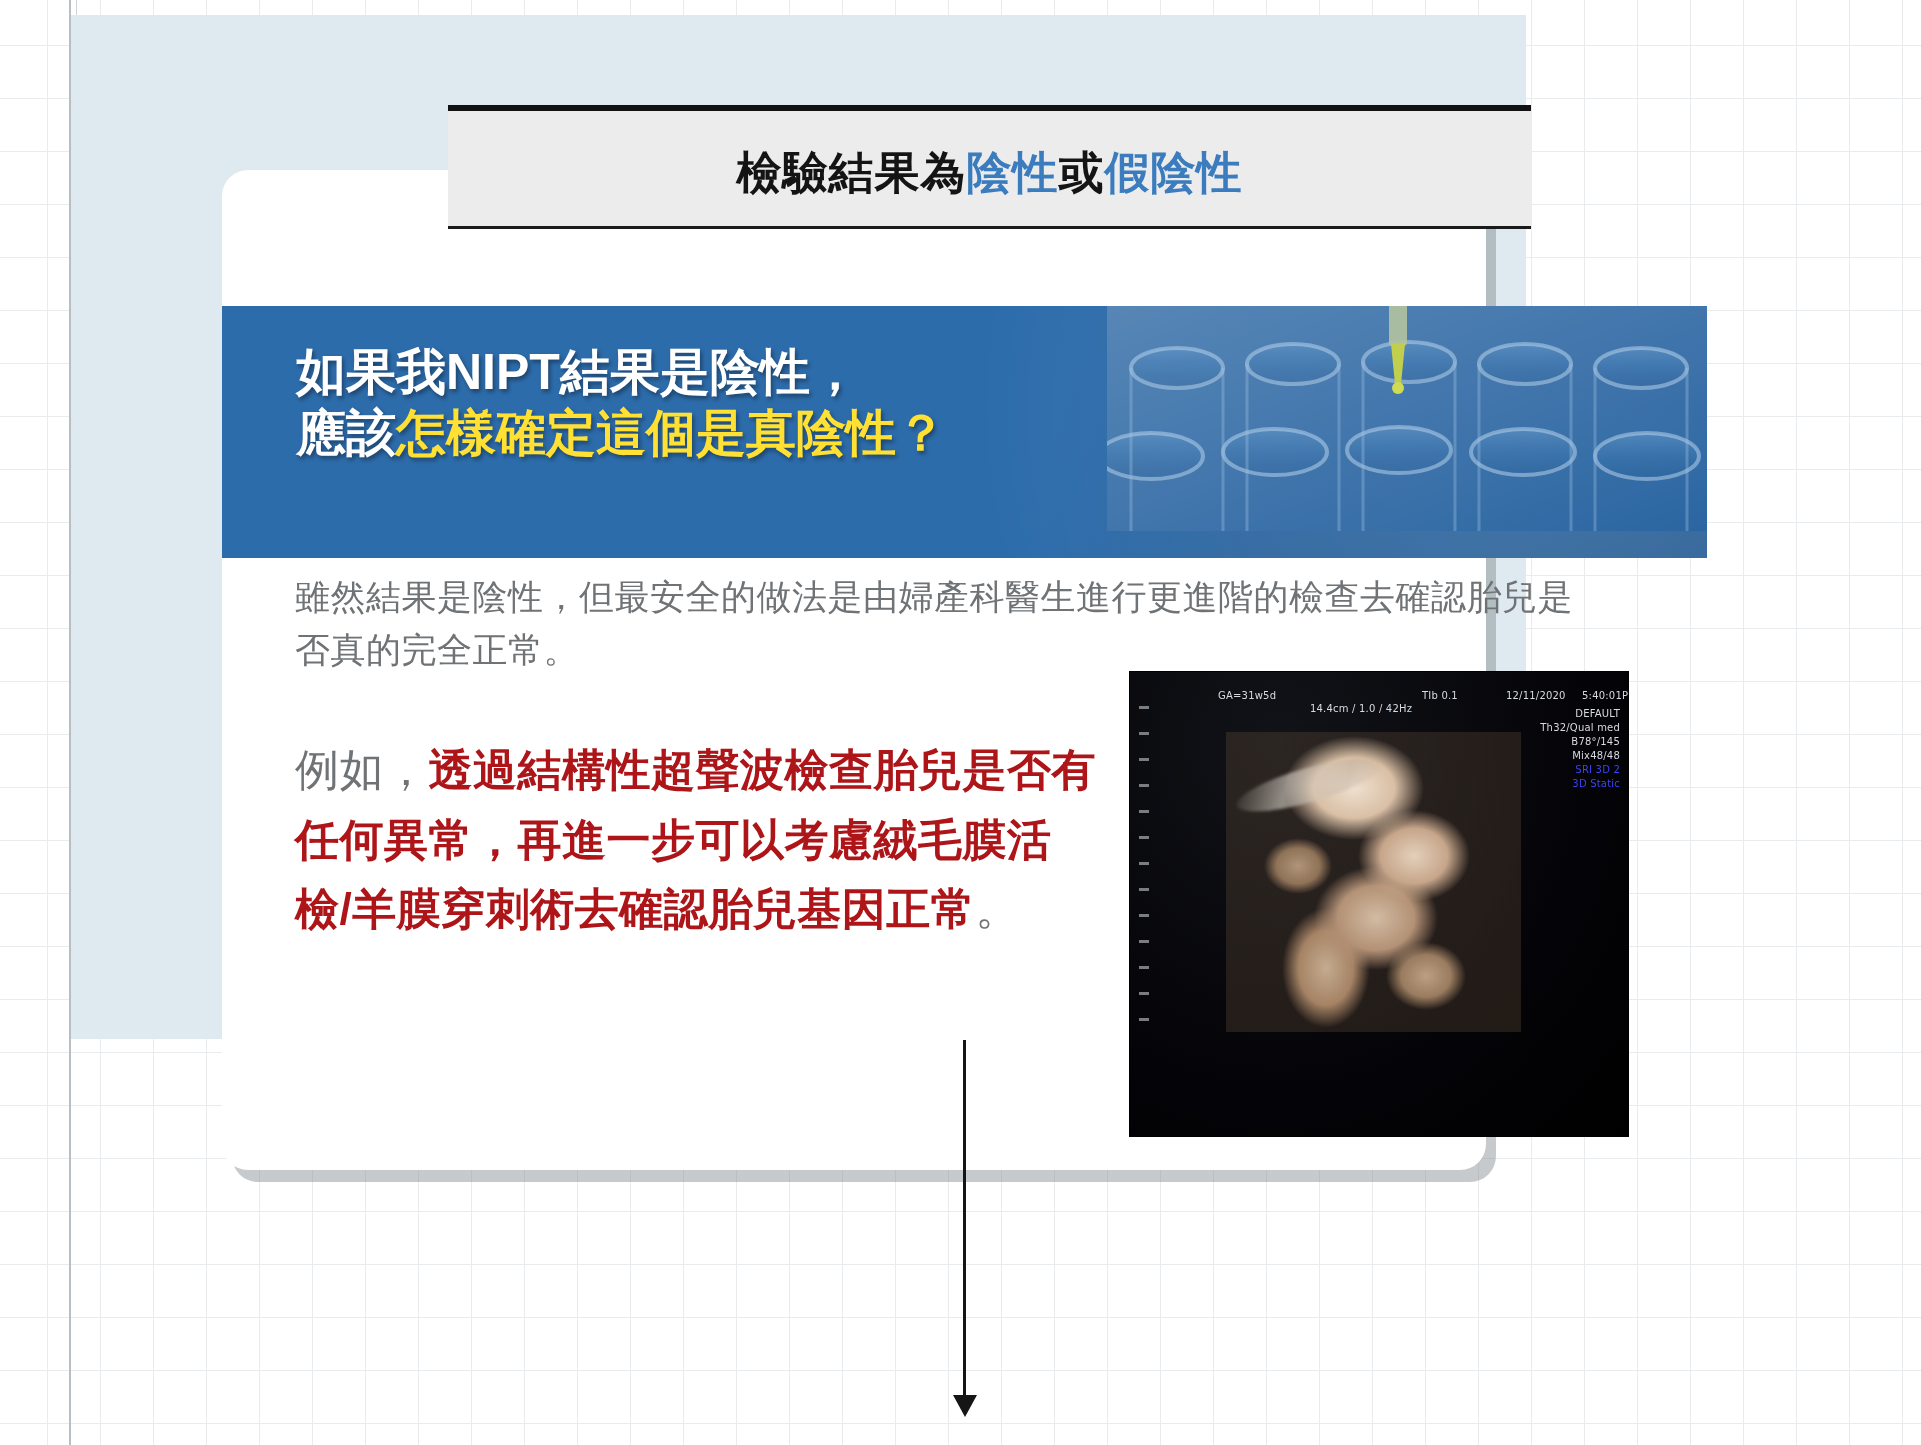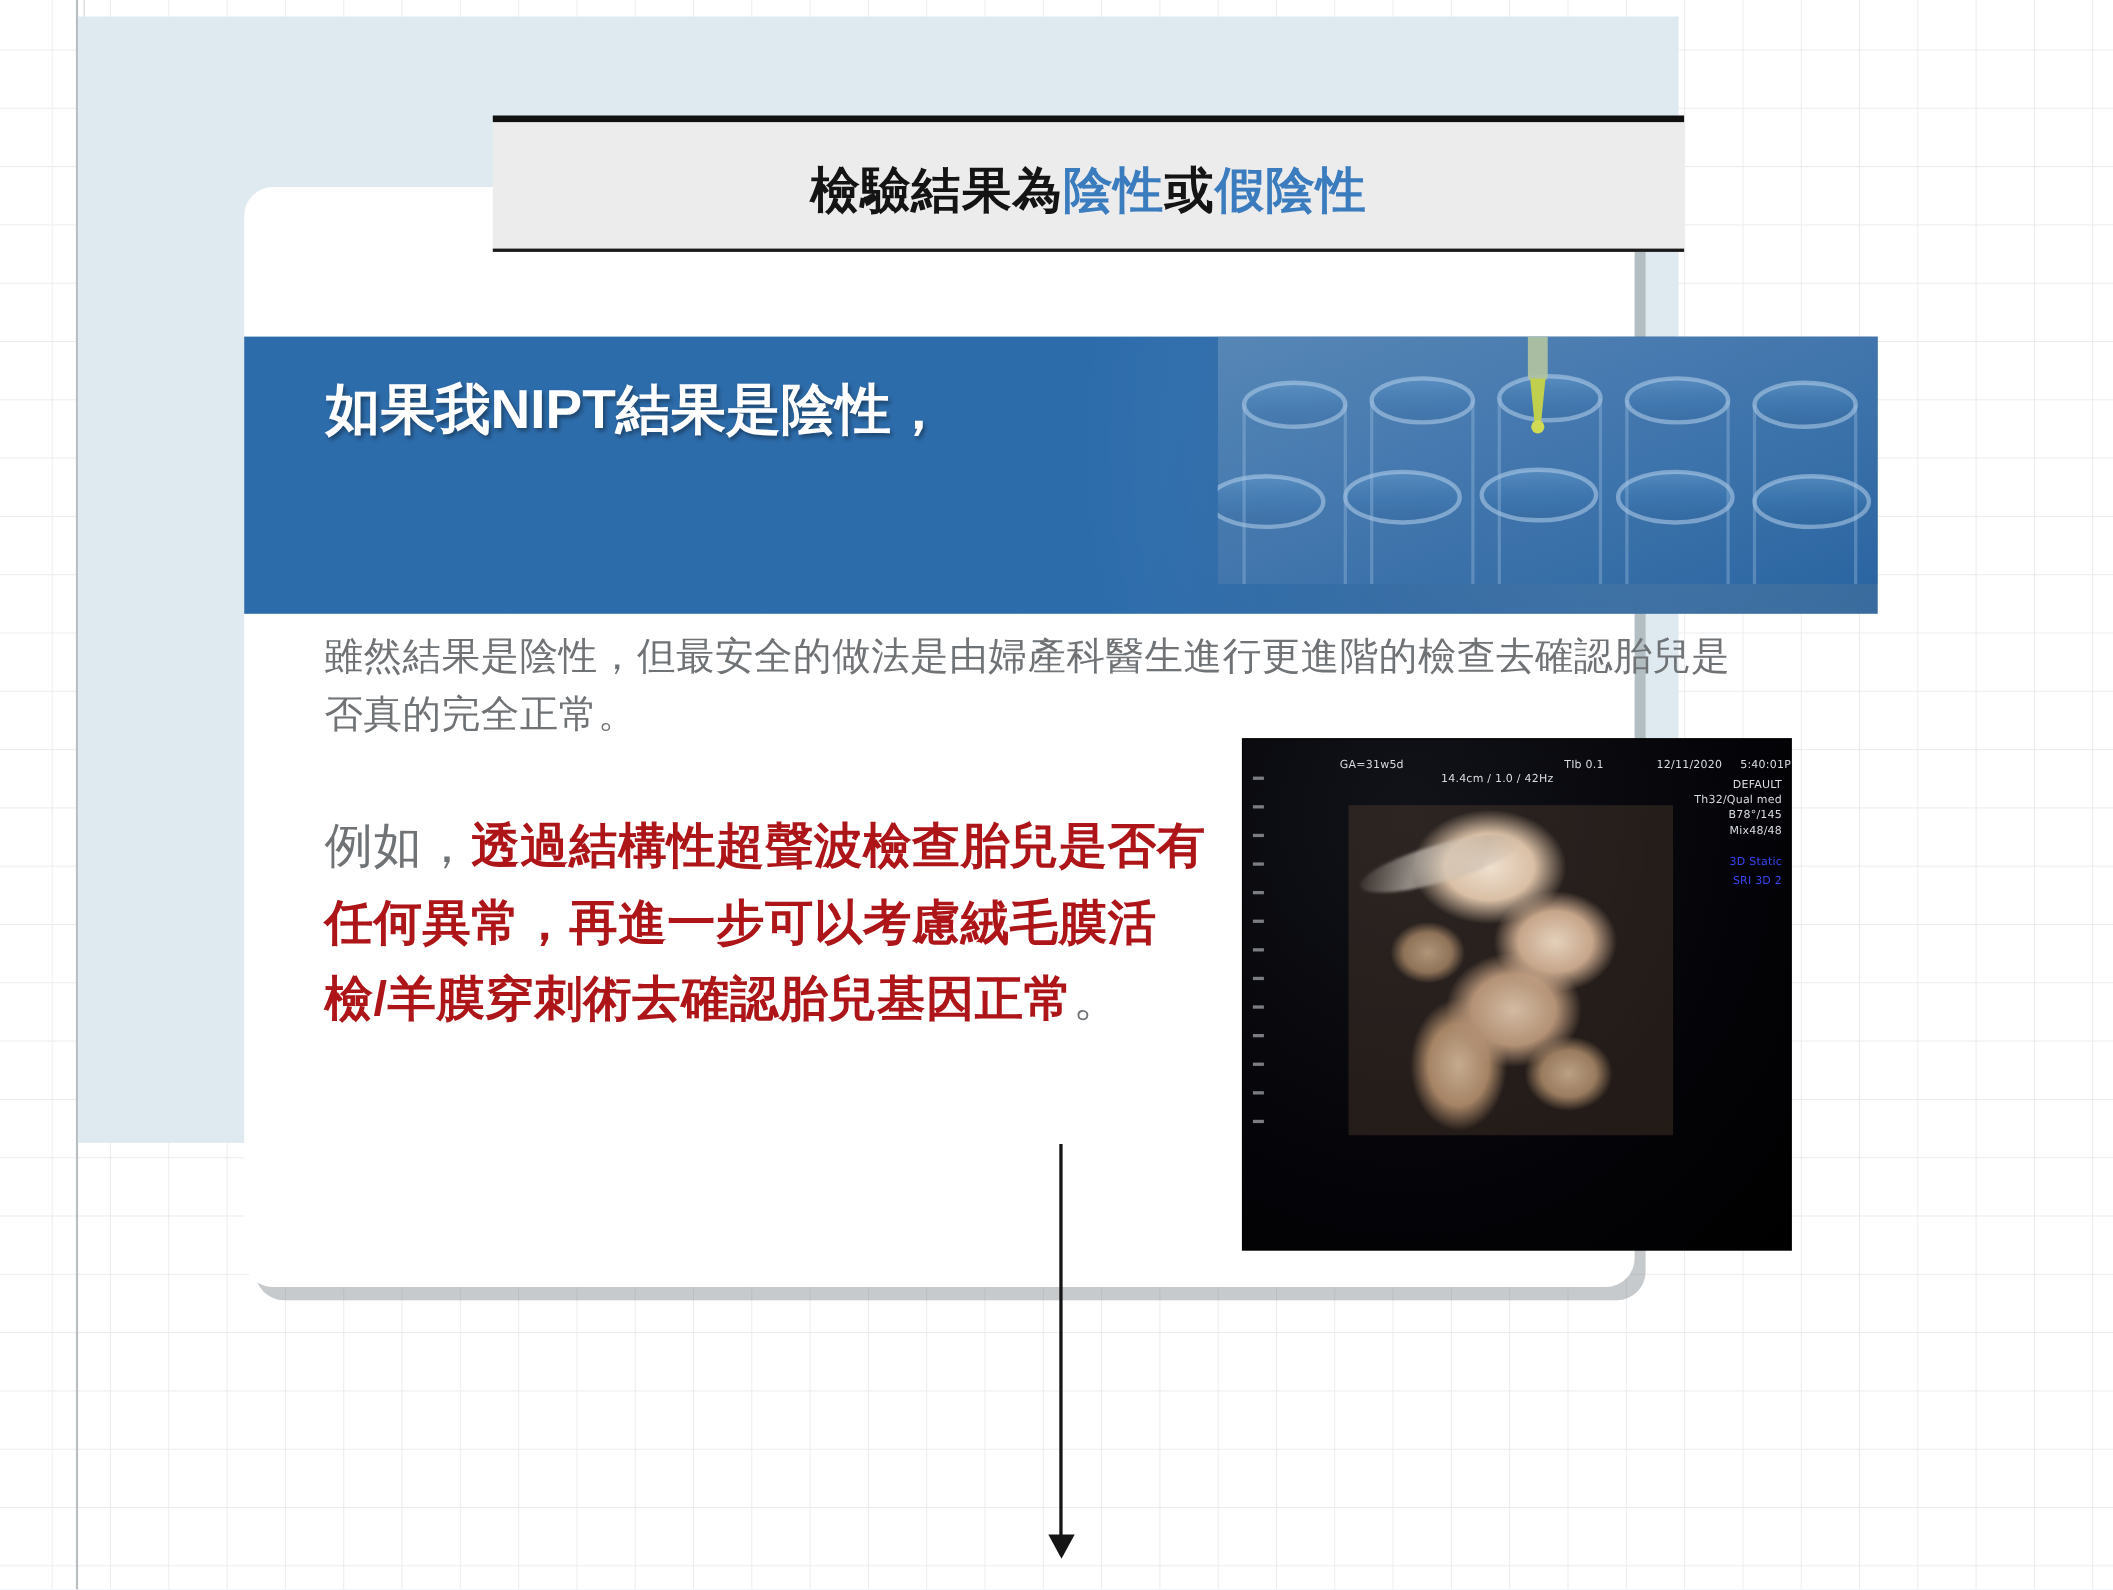--- a/index.html
+++ b/index.html
@@ -286,20 +286,21 @@
 
     <g>
       <rect x="282" y="-40" width="18" height="80" rx="4" fill="#b9c9a0" fill-opacity="0.9"></rect>
       <path d="M284 38 L298 38 L294 78 L288 78 Z" fill="#c9d44a"></path>
       <circle cx="291" cy="82" r="6" fill="#d8e04f"></circle>
     </g>
   </svg>
 
   <div id="banner-text">
     <div><span class="tx-white">如果我NIPT結果是陰性，</span></div>
+    <div><span class="tx-white">應該</span><span class="tx-yellow">怎樣確定這個是真陰性？</span></div>
   </div>
 </div>
 
 <p id="para-gray">雖然結果是陰性，但最安全的做法是由婦產科醫生進行更進階的檢查去確認胎兒是否真的完全正常。</p>
 
 <p id="para-example"><span class="tx-gray">例如，</span><span class="tx-red">透過結構性超聲波檢查胎兒是否有任何異常，再進一步可以考慮絨毛膜活檢/羊膜穿刺術去確認胎兒基因正常</span><span class="tx-gray">。</span></p>
 
 <div id="ultrasound">
   <div id="us-backdrop"></div>
 
@@ -327,18 +328,18 @@
     <span class="us-txt" style="left:180px; top:13px;">14.4cm / 1.0 / 42Hz</span>
     <span class="us-txt" style="left:292px; top:0;">TIb 0.1</span>
     <span class="us-txt" style="left:376px; top:0;">12/11/2020</span>
     <span class="us-txt" style="left:452px; top:0;">5:40:01PM</span>
   </div>
 
   <span class="us-txt" style="right:8px; top:36px;">DEFAULT</span>
   <span class="us-txt" style="right:8px; top:50px;">Th32/Qual med</span>
   <span class="us-txt" style="right:8px; top:64px;">B78°/145</span>
   <span class="us-txt" style="right:8px; top:78px;">Mix48/48</span>
-  <span class="us-txt blue" style="right:8px; top:92px;margin-top:32px;">SRI 3D 2</span>
+  <span class="us-txt blue" style="right:8px; top:92px;">SRI 3D 2</span>
   <span class="us-txt blue" style="right:8px; top:106px;">3D Static</span>
 </div>
 
 <div id="flow-arrow"></div>
 <div id="flow-arrow-head"></div>
 
 </body></html>

